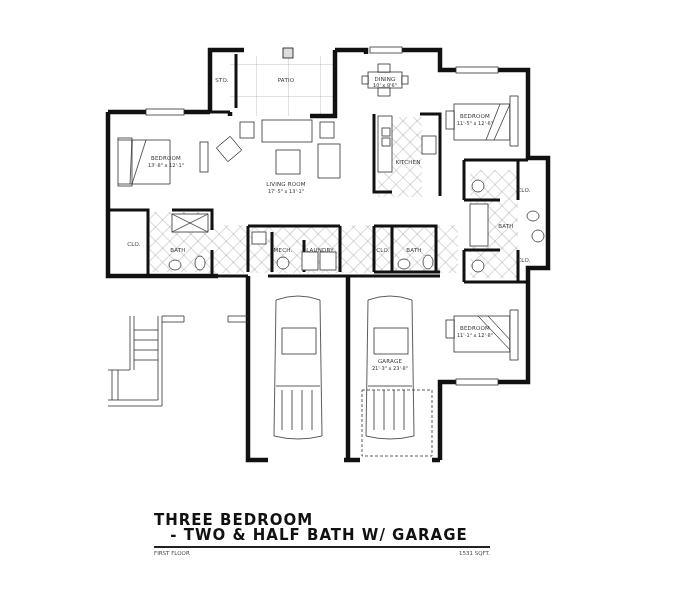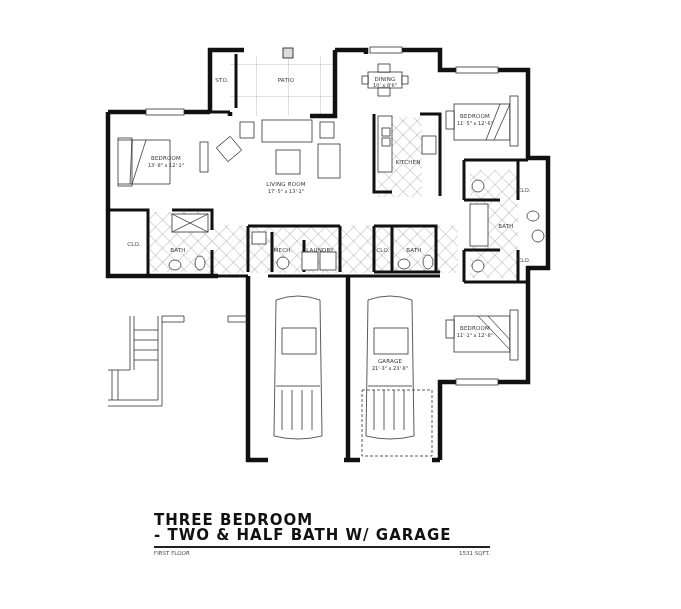--- a/index.html
+++ b/index.html
@@ -6,21 +6,21 @@
   body{width:681px;height:609px;position:relative;overflow:hidden;font-family:"Liberation Sans",sans-serif;}
   #plan{position:absolute;left:0;top:0;}
   .wall{fill:none;stroke:#111;stroke-width:4.5;stroke-linejoin:miter;}
   .iwall{fill:none;stroke:#111;stroke-width:3;}
   .thin{fill:none;stroke:#333;stroke-width:0.8;}
   .fix{fill:#fff;stroke:#333;stroke-width:0.8;}
   .lbl{font-family:"DejaVu Sans",sans-serif;font-size:5.5px;fill:#333;text-anchor:middle;letter-spacing:0.2px;}
   .dim{font-family:"DejaVu Sans",sans-serif;font-size:5px;fill:#333;text-anchor:middle;}
   .title-block{position:absolute;left:154px;top:513px;width:330px;}
   .t1,.t2{font-family:"DejaVu Sans",sans-serif;font-weight:bold;font-size:15px;letter-spacing:1px;color:#111;line-height:15px;white-space:nowrap;}
-  .t2{margin-top:0px;}
+  .t2{margin-top:0px;text-align:center;}
   .rule{height:2px;background:#222;margin-top:3px;width:336px;}
   .foot{display:flex;justify-content:space-between;width:336px;font-size:5.5px;color:#444;margin-top:2px;font-family:"DejaVu Sans",sans-serif;}
 </style>
 </head>
 <body>
 
 <svg id="plan" width="681" height="609" viewBox="0 0 681 609">
   <defs>
     <pattern id="tile" width="10" height="10" patternUnits="userSpaceOnUse" patternTransform="rotate(45)">
       <path d="M0 0 L0 10 M0 0 L10 0" stroke="#666" stroke-width="0.5"></path>

